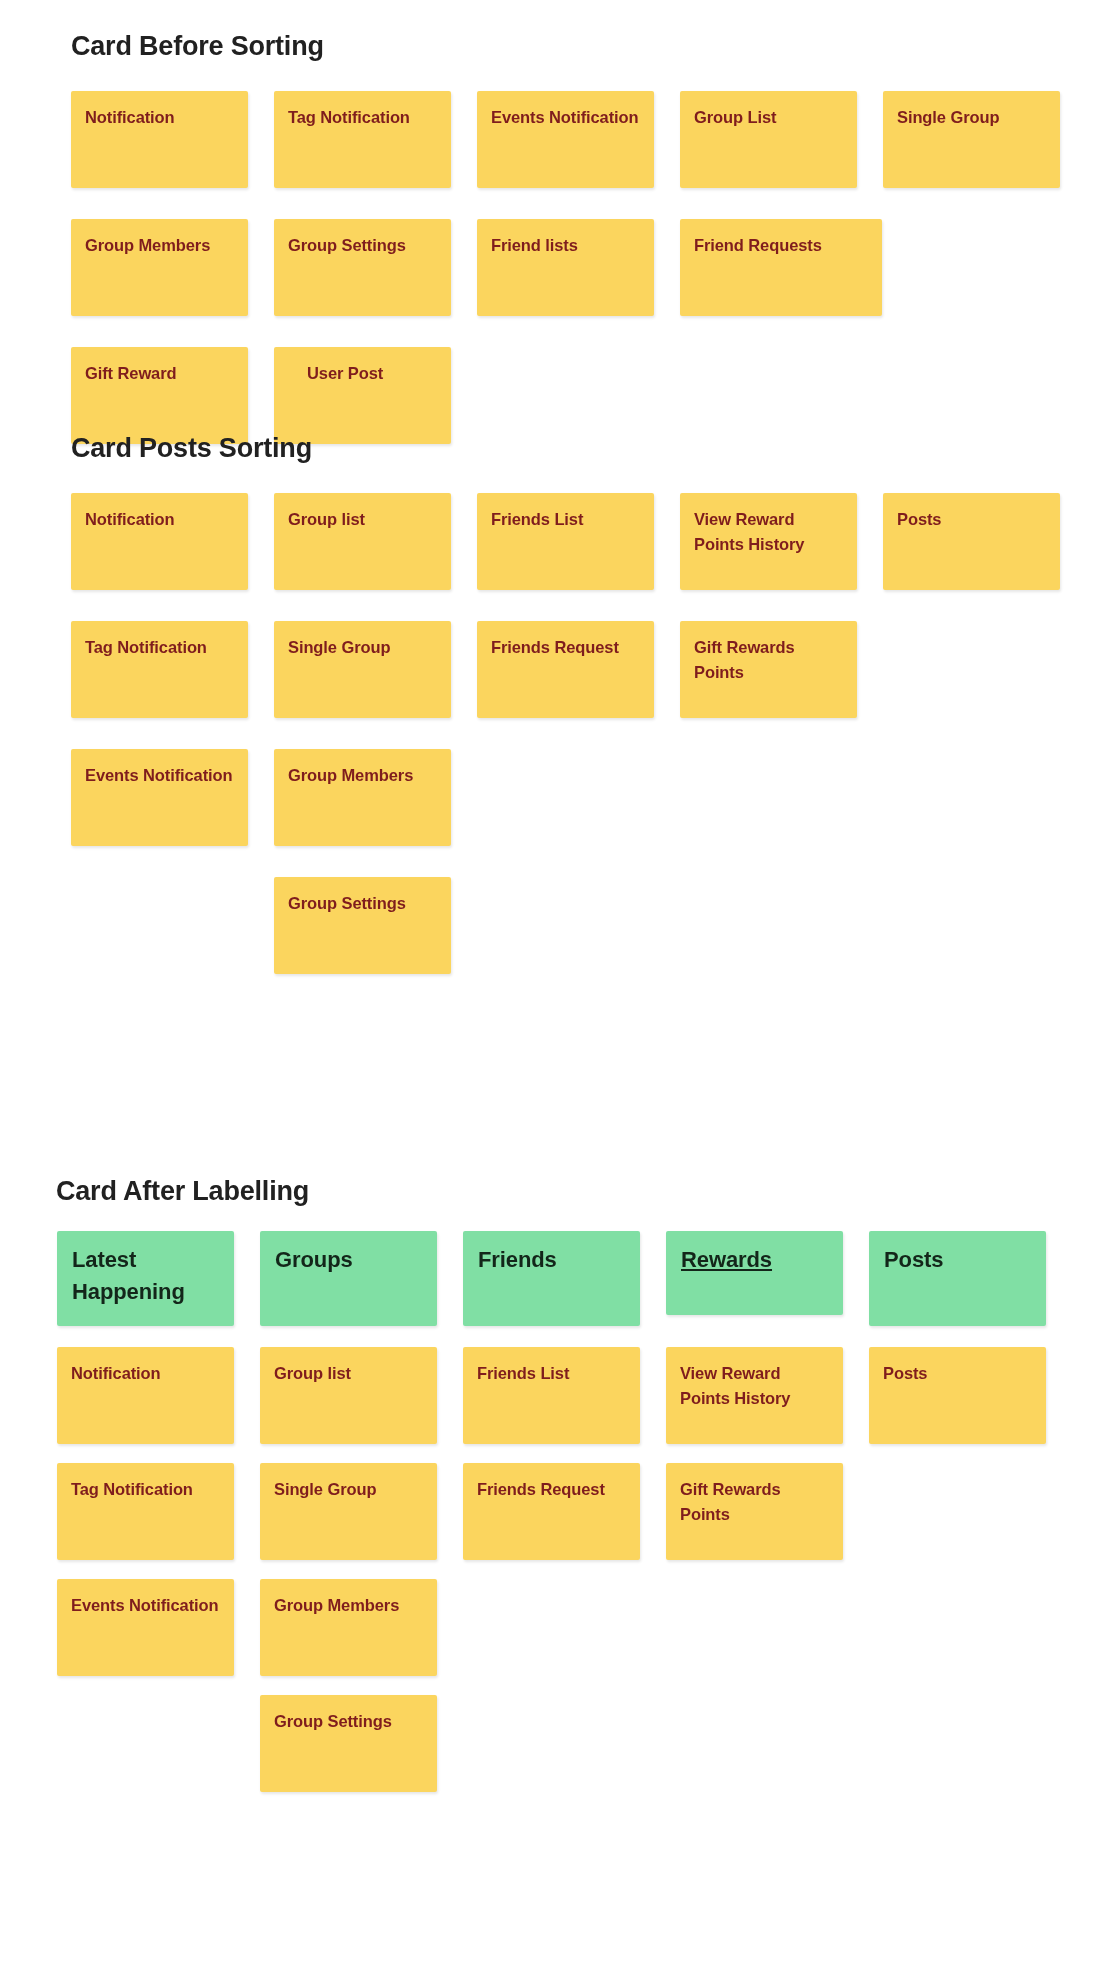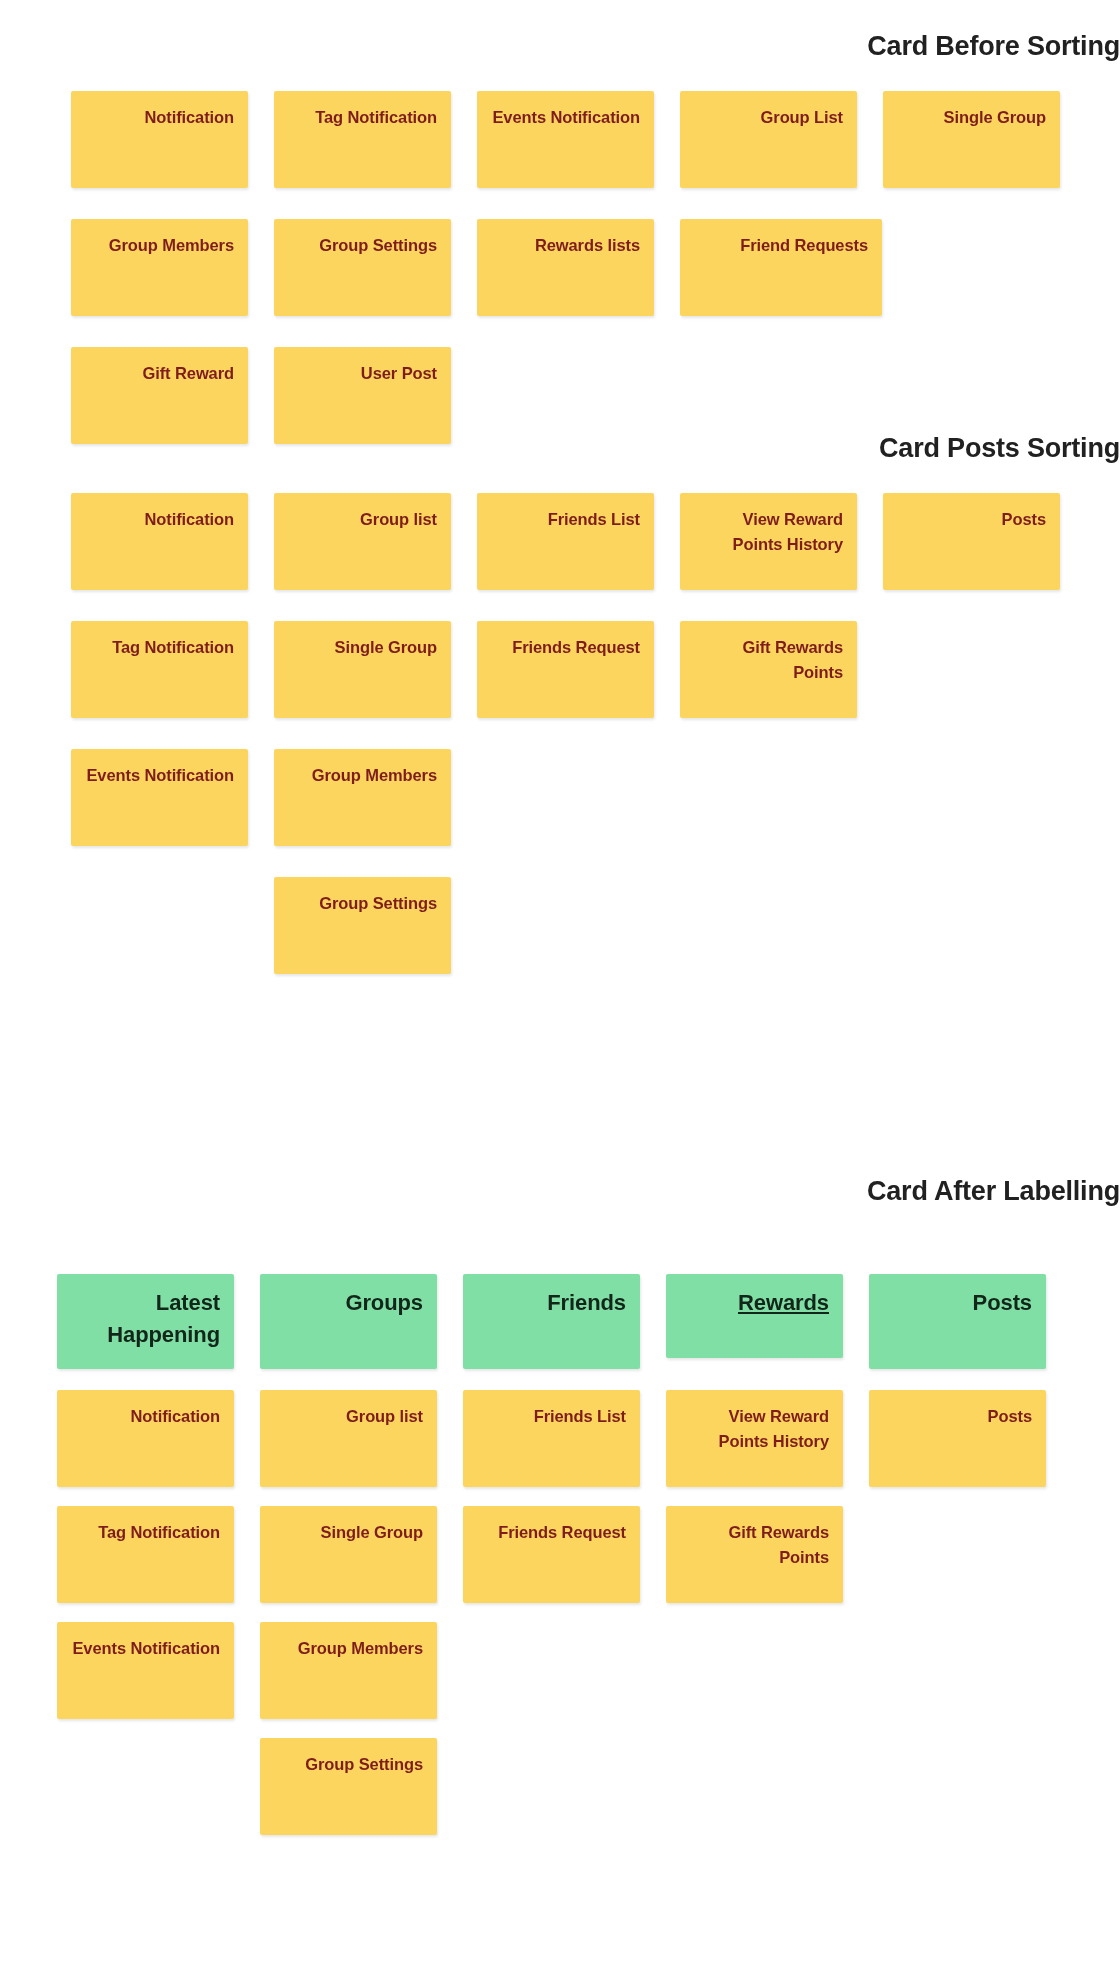--- a/index.html
+++ b/index.html
@@ -20,21 +20,20 @@
     position: relative;
     width: 1120px;
     height: 1977px;
     background: #ffffff;
   }
 
   .section {
     position: absolute;
     left: 0;
     width: 1120px;
-    text-align: right;
   }
 
   .section-title {
     font-size: 27px;
     font-weight: 700;
     color: #212121;
     letter-spacing: -0.2px;
     line-height: 1.2;
   }
 
@@ -72,38 +71,38 @@
   #sec1 .grid { margin-top: 29px; height: 290px; }
 
   
   #sec2 { top: 432px; }
   #sec2 .section-title { margin-left: 71px; }
   #sec2 .grid { margin-top: 29px; height: 400px; }
 
   
   #sec3 { top: 1175px; }
   #sec3 .section-title { margin-left: 56px; }
-  #sec3 .grid { margin-top: 67px; height: 660px; }
+  #sec3 .grid { margin-top: 24px; height: 660px; }
 </style>
 </head>
 <body>
 
 <div class="page">
 
   <div class="section" id="sec1">
     <div class="section-title">Card Before Sorting</div>
     <div class="grid" id="grid1">
         <div class="card" style="left: 71px; top: 0px; width: 177px; height: 97px;">Notification</div>
         <div class="card" style="left: 274px; top: 0px; width: 177px; height: 97px;">Tag Notification</div>
         <div class="card" style="left: 477px; top: 0px; width: 177px; height: 97px;">Events Notification</div>
         <div class="card" style="left: 680px; top: 0px; width: 177px; height: 97px;">Group List</div>
         <div class="card" style="left: 883px; top: 0px; width: 177px; height: 97px;">Single Group</div>
         <div class="card" style="left: 71px; top: 128px; width: 177px; height: 97px;">Group Members</div>
         <div class="card" style="left: 274px; top: 128px; width: 177px; height: 97px;">Group Settings</div>
-        <div class="card" style="left: 477px; top: 128px; width: 177px; height: 97px;">Rewards lists</div>
+        <div class="card" style="left: 477px; top: 128px; width: 177px; height: 97px;">Friend lists</div>
         <div class="card" style="left: 680px; top: 128px; width: 202px; height: 97px;">Friend Requests</div>
         <div class="card" style="left: 71px; top: 256px; width: 177px; height: 97px;">Gift Reward</div>
         <div class="card" style="left: 274px; top: 256px; width: 177px; height: 97px; padding-left: 33px;">User Post</div>
       </div>
   </div>
 
   <div class="section" id="sec2">
     <div class="section-title">Card Posts Sorting</div>
     <div class="grid" id="grid2">
         <div class="card" style="left: 71px; top: 0px; width: 177px; height: 97px;">Notification</div>

